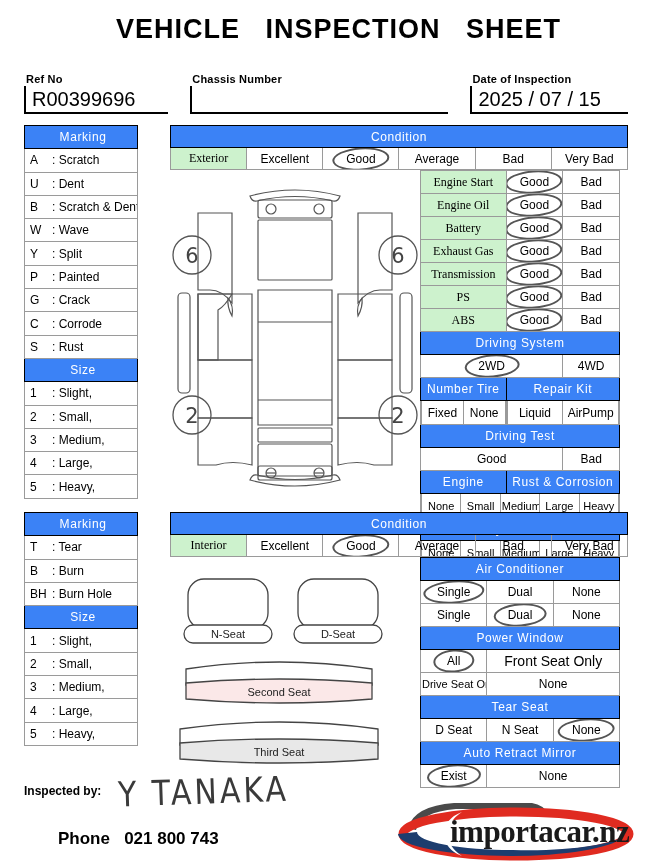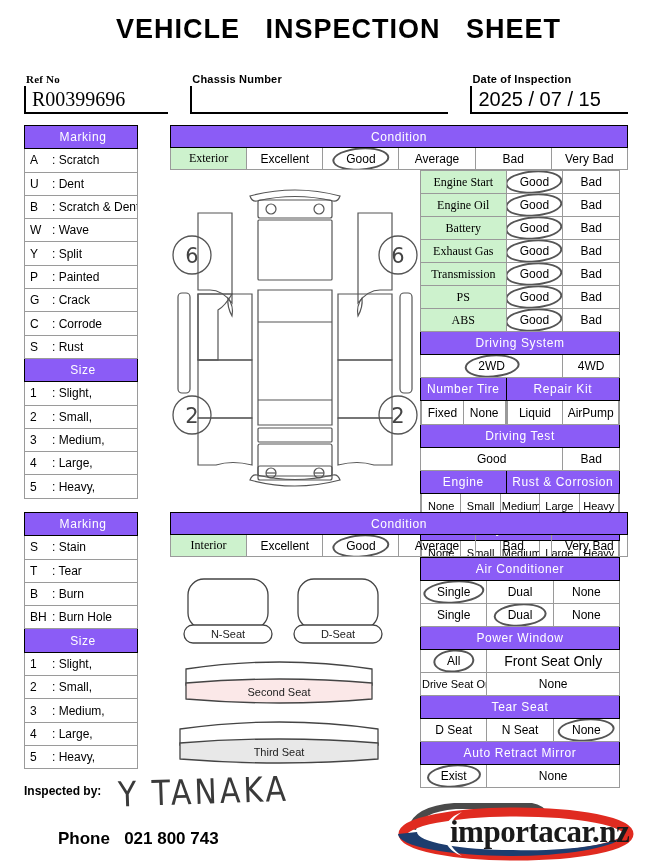--- a/index.html
+++ b/index.html
@@ -39,38 +39,38 @@
   }
   .field .fvalue {
     font-size: 20px;
     border-bottom: 2px solid #000;
     border-left: 2px solid #000;
     height: 28px;
     padding-left: 6px;
     line-height: 27px;
     white-space: pre;
   }
-  .f-ref   { width: 152px; font-family: Liberation Serif, serif; }
+  .f-ref   { width: 152px; }
   .f-chas  { width: 272px; margin-left: 22px; }
   .f-date  { width: 166px; margin-left: 22px; }
 
   
   .tbl { border-collapse: collapse; width: 100%; table-layout: fixed; }
   .tbl td, .tbl th {
     border: 1px solid #9a9a9a;
     font-size: 12px;
     text-align: center;
     padding: 2px 1px;
     font-weight: normal;
     height: 23px;
     white-space: nowrap;
     overflow: hidden;
   }
   .hdr-black {
-    background: #8b5cf6; color:#fff; font-weight: bold;
+    background: #3b82f6; color:#fff; font-weight: bold;
     font-size: 14px; letter-spacing: .6px;
     border: 1px solid #000 !important;
   }
   .green { background: #cdf2cd; font-weight: bold; font-family: Liberation Serif, serif; }
 
   
   .circled { position: relative; display: inline-block; padding: 0 3px; }
   .circled::after {
     content: "";
     position: absolute;
@@ -199,23 +199,20 @@
         </tr>
       </tbody>
   </table>
 </div>
 
 <div class="legend legend-bot">
   <table class="tbl">
     <tbody id="legend-bot-body">
         <tr>
           <td class="hdr-black">Marking</td>
-        </tr>
-        <tr>
-          <td><span class="lg-key">S</span>: Stain</td>
         </tr>
         <tr>
           <td><span class="lg-key">T</span>: Tear</td>
         </tr>
         <tr>
           <td><span class="lg-key">B</span>: Burn</td>
         </tr>
         <tr>
           <td><span class="lg-key">BH</span>: Burn Hole</td>
         </tr>

